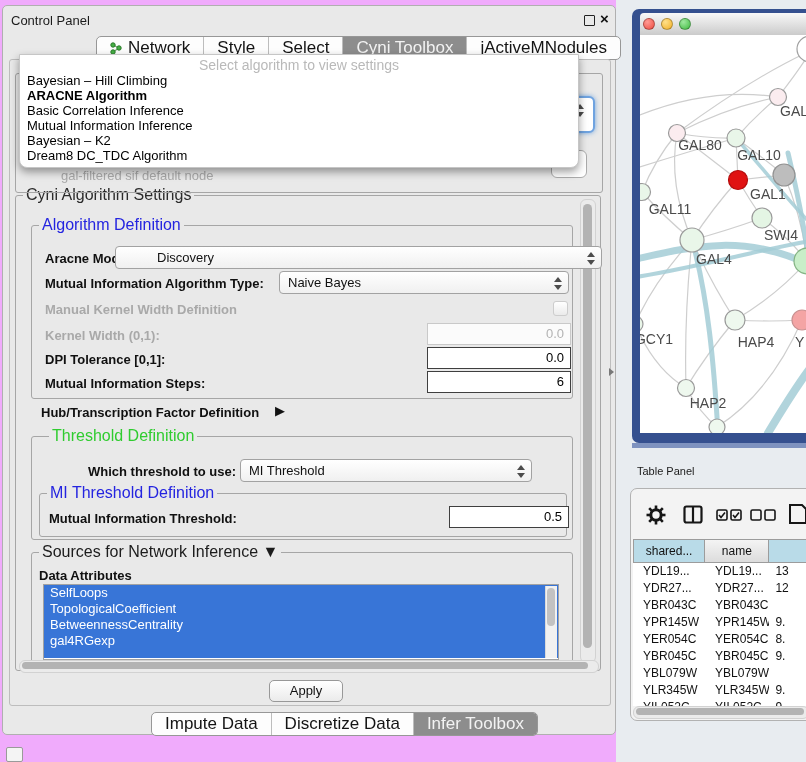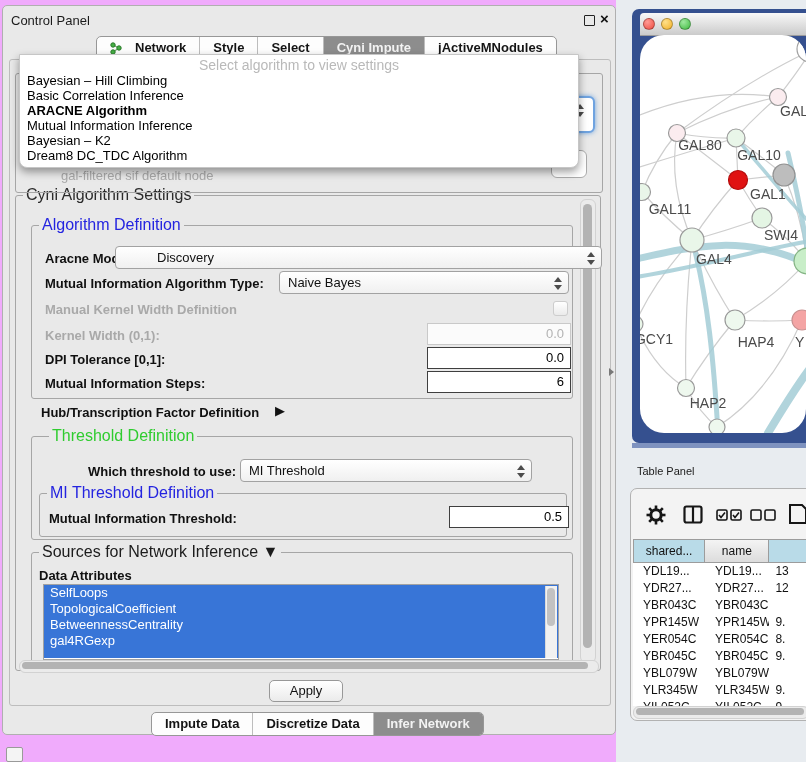--- a/index.html
+++ b/index.html
@@ -5,22 +5,22 @@
   html,body{margin:0;padding:0;background:#eceef0;}
   .screen{position:relative;width:806px;height:762px;overflow:hidden;background:#f0abfc;
           font-family:"Liberation Sans",sans-serif;-webkit-font-smoothing:antialiased;}
   .abs{position:absolute;}
   
   .cp{background:#e9e9e9;border:1px solid #b0b0b0;border-radius:5px;}
   .cp-title{font-size:13px;color:#1b1b1b;}
   .winbtn-square{width:9px;height:9px;border:1.6px solid #222;border-radius:1px;}
   .winbtn-x{font-size:15px;font-weight:bold;color:#111;line-height:14px;}
   .segbar{display:flex;border:1px solid #979797;border-radius:5px;overflow:hidden;background:#fdfdfd;height:22px;}
-  .seg{display:flex;align-items:center;gap:12px;padding:0 13px;font-size:13px;color:#141414;
-       border-left:1px solid #bdbdbd;line-height:22px;white-space:nowrap;font-weight:bold;}
+  .seg{display:flex;align-items:center;gap:5px;padding:0 13px;font-size:17px;color:#141414;
+       border-left:1px solid #bdbdbd;line-height:22px;white-space:nowrap;}
   .seg:first-child{border-left:none;}
   .seg.sel{background:#8d8d8d;color:#f3f3f3;}
   .frame{border:1px solid #bdbdbd;border-radius:3px;}
   .dropdown{background:#fff;border:1px solid #c6c6c6;border-radius:0 0 8px 8px;
             box-shadow:0 4px 9px rgba(0,0,0,.38);z-index:5;padding-top:2px;}
   .dd-prompt{color:#b9b9b9;text-align:center;font-size:14px;height:16px;line-height:16px;}
   .dd-item{font-size:13px;height:15px;line-height:15px;padding-left:7px;color:#000;white-space:nowrap;}
   .dd-item.b{font-weight:bold;}
   .ghost{z-index:1;}
   .groupbox{border:1px solid #a6a6a6;border-radius:3px;}
@@ -90,21 +90,21 @@
         </svg>
         <span>Network</span>
       </div>
       <div class="seg">
           <span>Style</span>
         </div>
       <div class="seg">
           <span>Select</span>
         </div>
       <div class="seg sel">
-          <span>Cyni Impute</span>
+          <span>Cyni Toolbox</span>
         </div>
       <div class="seg">
           <span>jActiveMNodules</span>
         </div>
     </div>
 
     <div class="abs frame" style="left:6px;top:53px;width:600px;height:645px;"></div>
 
     <div class="abs groupbox ghost" style="left:12px;top:67px;width:586px;height:118px;"></div>
     <div class="abs ghost" style="left:552px;top:90px;width:36px;height:33px;background:#fff;border:2px solid #6fa3e0;border-radius:6px;box-shadow:0 0 5px rgba(90,150,220,.85);">
@@ -113,22 +113,22 @@
           <div class="tri-dn"></div>
         </div>
     </div>
     <div class="abs ghost" style="left:548px;top:144px;width:34px;height:26px;background:#fff;border:1px solid #ababab;border-radius:6px;"></div>
     <div class="abs ghost ghost-text" style="left:58px;top:162px;">gal-filtered sif default node</div>
 
     <div class="abs dropdown" style="left:16px;top:48px;width:558px;height:110px;">
       <div class="dd-prompt">Select algorithm to view settings</div>
       <div>
           <div class="dd-item">Bayesian – Hill Climbing</div>
+          <div class="dd-item b">ARACNE Algorithm</div>
           <div class="dd-item">Basic Correlation Inference</div>
-          <div class="dd-item b">ARACNE Algorithm</div>
           <div class="dd-item">Mutual Information Inference</div>
           <div class="dd-item">Bayesian – K2</div>
           <div class="dd-item">Dream8 DC_TDC Algorithm</div>
         </div>
     </div>
 
     <div class="abs groupbox" style="left:12px;top:189px;width:584px;height:474px;"></div>
     <div class="abs gb-title" style="left:20px;top:182px;color:#2b2b2b;">Cyni Algorithm Settings</div>
 
     <div class="abs vtrack" style="left:577px;top:193px;width:14px;height:462px;">
@@ -215,37 +215,37 @@
     <div class="abs btn" style="left:266px;top:674px;width:72px;height:20px;">Apply</div>
 
     <div class="abs segbar" style="left:148px;top:706px;">
       <div class="seg">
           <span>Impute Data</span>
         </div>
       <div class="seg">
           <span>Discretize Data</span>
         </div>
       <div class="seg sel">
-          <span>Infer Network</span>
+          <span>Infer Toolbox</span>
         </div>
     </div>
   </div>
 
   <div class="abs split-arrow" style="left:609px;top:368px;"></div>
 
   <div class="abs netframe" style="left:632px;top:9px;width:174px;height:434px;"></div>
   <div class="abs netframe-bevel" style="left:632px;top:443px;width:174px;height:5px;"></div>
 
   <div class="abs titlebar" style="left:640px;top:13px;width:166px;height:22px;">
     <div class="light" style="position:absolute;left:3px;top:5px;background:radial-gradient(circle at 35% 30%, #ff9b94, #ee4b40);"></div>
     <div class="light" style="position:absolute;left:21px;top:5px;background:radial-gradient(circle at 35% 30%, #ffe08a, #f3b127);"></div>
     <div class="light" style="position:absolute;left:39px;top:5px;background:radial-gradient(circle at 35% 30%, #9fe89f, #3fbb3f);"></div>
   </div>
 
-  <div class="abs canvas" style="left:640px;top:35px;width:166px;height:398px;border-radius:24px;">
+  <div class="abs canvas" style="left:640px;top:35px;width:166px;height:398px;">
     <svg id="netsvg" width="166" height="398" viewBox="0 0 166 398">
         <path d="M138,62 Q160,34 172,14" fill="none" stroke="#cecece" stroke-width="1.2" stroke-linecap="round"></path>
         <path d="M138,62 Q88,72 37,98" fill="none" stroke="#cecece" stroke-width="1.2" stroke-linecap="round"></path>
         <path d="M138,62 Q114,82 96,103" fill="none" stroke="#cecece" stroke-width="1.2" stroke-linecap="round"></path>
         <path d="M37,98 Q68,104 96,103" fill="none" stroke="#cecece" stroke-width="1.2" stroke-linecap="round"></path>
         <path d="M37,98 Q68,122 98,145" fill="none" stroke="#cecece" stroke-width="1.2" stroke-linecap="round"></path>
         <path d="M37,98 Q14,126 2,157" fill="none" stroke="#cecece" stroke-width="1.2" stroke-linecap="round"></path>
         <path d="M37,98 Q110,44 170,16" fill="none" stroke="#cecece" stroke-width="1.2" stroke-linecap="round"></path>
         <path d="M0,80 Q70,52 138,62" fill="none" stroke="#cecece" stroke-width="1.2" stroke-linecap="round"></path>
         <path d="M0,132 Q44,118 96,103" fill="none" stroke="#cecece" stroke-width="1.2" stroke-linecap="round"></path>

